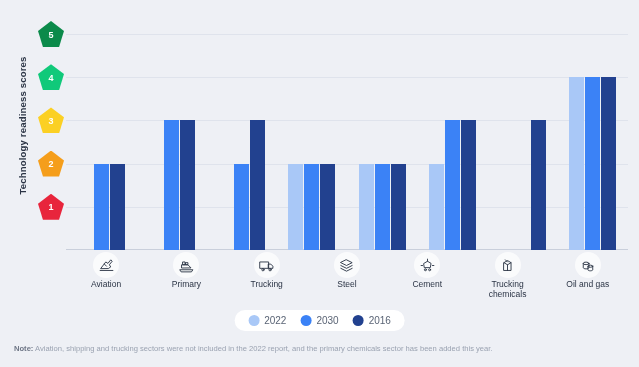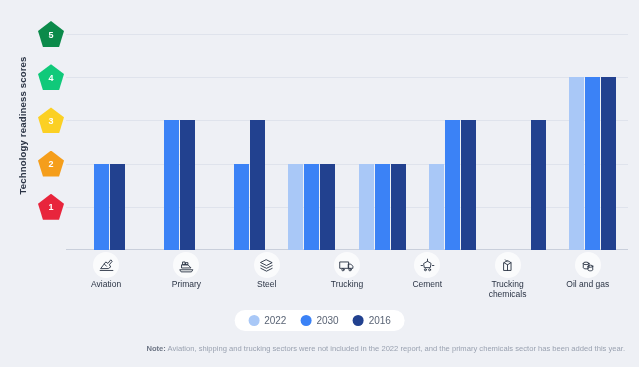--- a/index.html
+++ b/index.html
@@ -120,25 +120,24 @@
     padding: 5px 14px;
     display: flex; align-items: center; gap: 14px;
   }
   .legend-item { display: flex; align-items: center; gap: 5px; }
   .legend-dot { width: 11px; height: 11px; border-radius: 50%; }
   .legend-text { font-size: 10px; color: #5a6475; }
 
   
   .note {
     position: absolute;
-    left: 29px; right: 14px; top: 344px;
+    left: 14px; right: 14px; top: 344px;
     font-size: 7.6px;
     color: #9aa2b1;
     line-height: 1.3;
-    text-align: right;
   }
   .note b { color: #6e7686; }
 </style>
 </head>
 <body>
 
 <div id="chart-root">
 
   <div class="y-axis-title">
     <span>Technology readiness scores</span>
@@ -243,37 +242,37 @@
             <path d="M5 15V11h9l4 4z"></path>
             <rect x="7" y="7" width="3" height="4"></rect>
             <rect x="11" y="8" width="3" height="3"></rect>
           </svg>
         </div>
         <div class="cat-label">Primary</div>
       </div>
       <div class="cat">
         <div class="cat-icon">
           <svg width="17" height="17" viewBox="0 0 24 24" fill="none" stroke="#2b3445" stroke-width="1.3" stroke-linecap="round" stroke-linejoin="round">
-            <path d="M12 4l8 4-8 4-8-4z"></path>
-            <path d="M4 12l8 4 8-4"></path>
-            <path d="M4 16l8 4 8-4"></path>
-          </svg>
-        </div>
-        <div class="cat-label">Steel</div>
-      </div>
-      <div class="cat">
-        <div class="cat-icon">
-          <svg width="17" height="17" viewBox="0 0 24 24" fill="none" stroke="#2b3445" stroke-width="1.3" stroke-linecap="round" stroke-linejoin="round">
             <rect x="3" y="7" width="12" height="9"></rect>
             <path d="M15 10h3l3 3v3h-6z"></path>
             <circle cx="7" cy="18" r="1.6"></circle>
             <circle cx="17" cy="18" r="1.6"></circle>
           </svg>
         </div>
         <div class="cat-label">Trucking</div>
+      </div>
+      <div class="cat">
+        <div class="cat-icon">
+          <svg width="17" height="17" viewBox="0 0 24 24" fill="none" stroke="#2b3445" stroke-width="1.3" stroke-linecap="round" stroke-linejoin="round">
+            <path d="M12 4l8 4-8 4-8-4z"></path>
+            <path d="M4 12l8 4 8-4"></path>
+            <path d="M4 16l8 4 8-4"></path>
+          </svg>
+        </div>
+        <div class="cat-label">Steel</div>
       </div>
       <div class="cat">
         <div class="cat-icon">
           <svg width="17" height="17" viewBox="0 0 24 24" fill="none" stroke="#2b3445" stroke-width="1.3" stroke-linecap="round" stroke-linejoin="round">
             <path d="M7 9l5-3 5 3-1 6H8z"></path>
             <path d="M12 6V3"></path>
             <path d="M5 12H3"></path>
             <path d="M19 12h2"></path>
             <circle cx="9" cy="18" r="1.4"></circle>
             <circle cx="15" cy="18" r="1.4"></circle>

